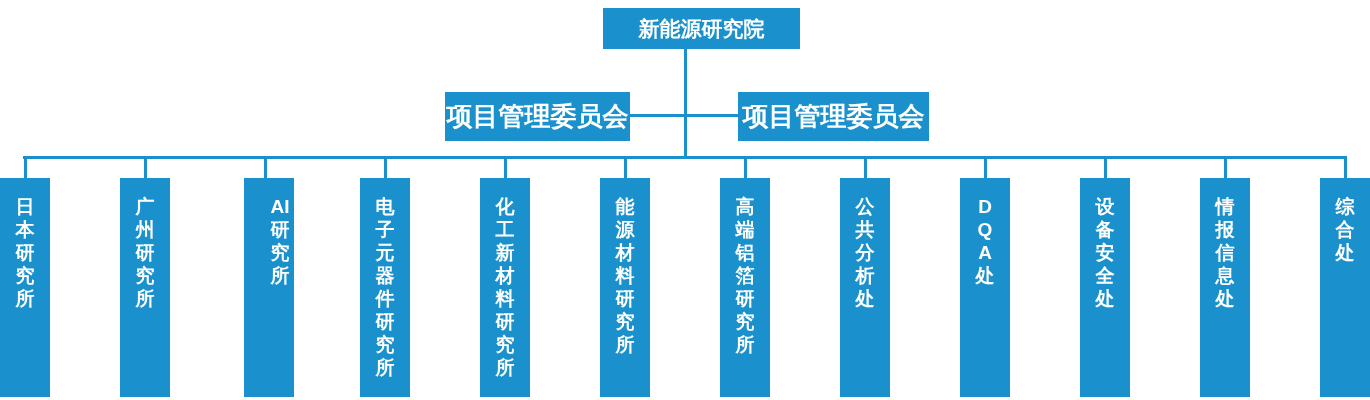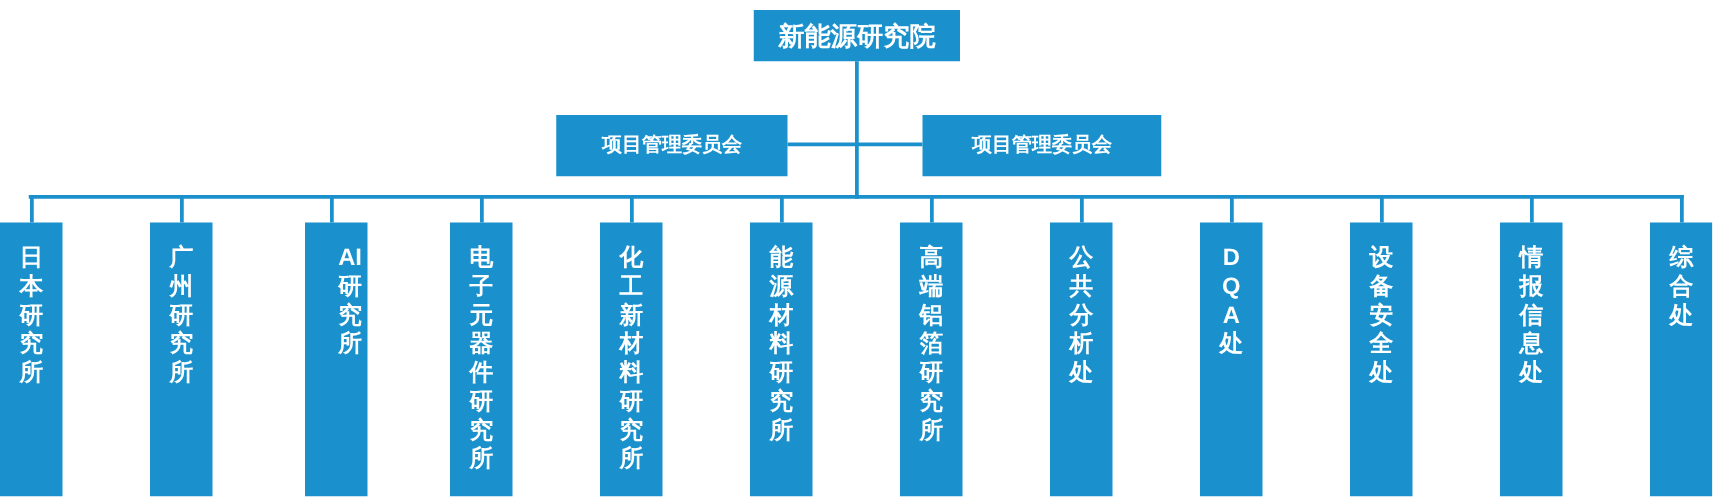--- a/index.html
+++ b/index.html
@@ -6,22 +6,22 @@
   html,body { margin:0; padding:0; background:var(--bg); }
   .chart {
     position:relative; width:1370px; height:400px; background:var(--bg);
     font-family:"Liberation Sans","DejaVu Sans",sans-serif; overflow:hidden;
   }
   .node {
     position:absolute; background:var(--primary); color:var(--on-primary);
     font-weight:bold; display:flex; align-items:center; justify-content:center;
     box-sizing:border-box; white-space:nowrap;
   }
-  .root-node { left:603px; top:8px; width:165px; height:41px; font-size:21px; }
-  .committee { top:92px; height:49px; font-size:16px;text-align:right; }
+  .root-node { left:603px; top:8px; width:197px; height:41px; font-size:21px; }
+  .committee { top:92px; height:49px; font-size:26px;text-align:right; }
   .committee-left  { left:445px; width:185px; }
   .committee-right { left:738px; width:191px; }
   .line { position:absolute; background:var(--primary); }
   .line-root-drop { left:684px; top:49px; width:3px; height:110px; }
   .line-committee { left:630px; top:114px; width:108px; height:3px; }
   .line-rail { left:23px; top:156px; width:1324px; height:3px; }
   .stub { position:absolute; top:156px; width:3px; height:22px; background:var(--primary); }
   .dept {
     position:absolute; top:178px; width:50px; height:219px;
     background:var(--primary); color:var(--on-primary);

